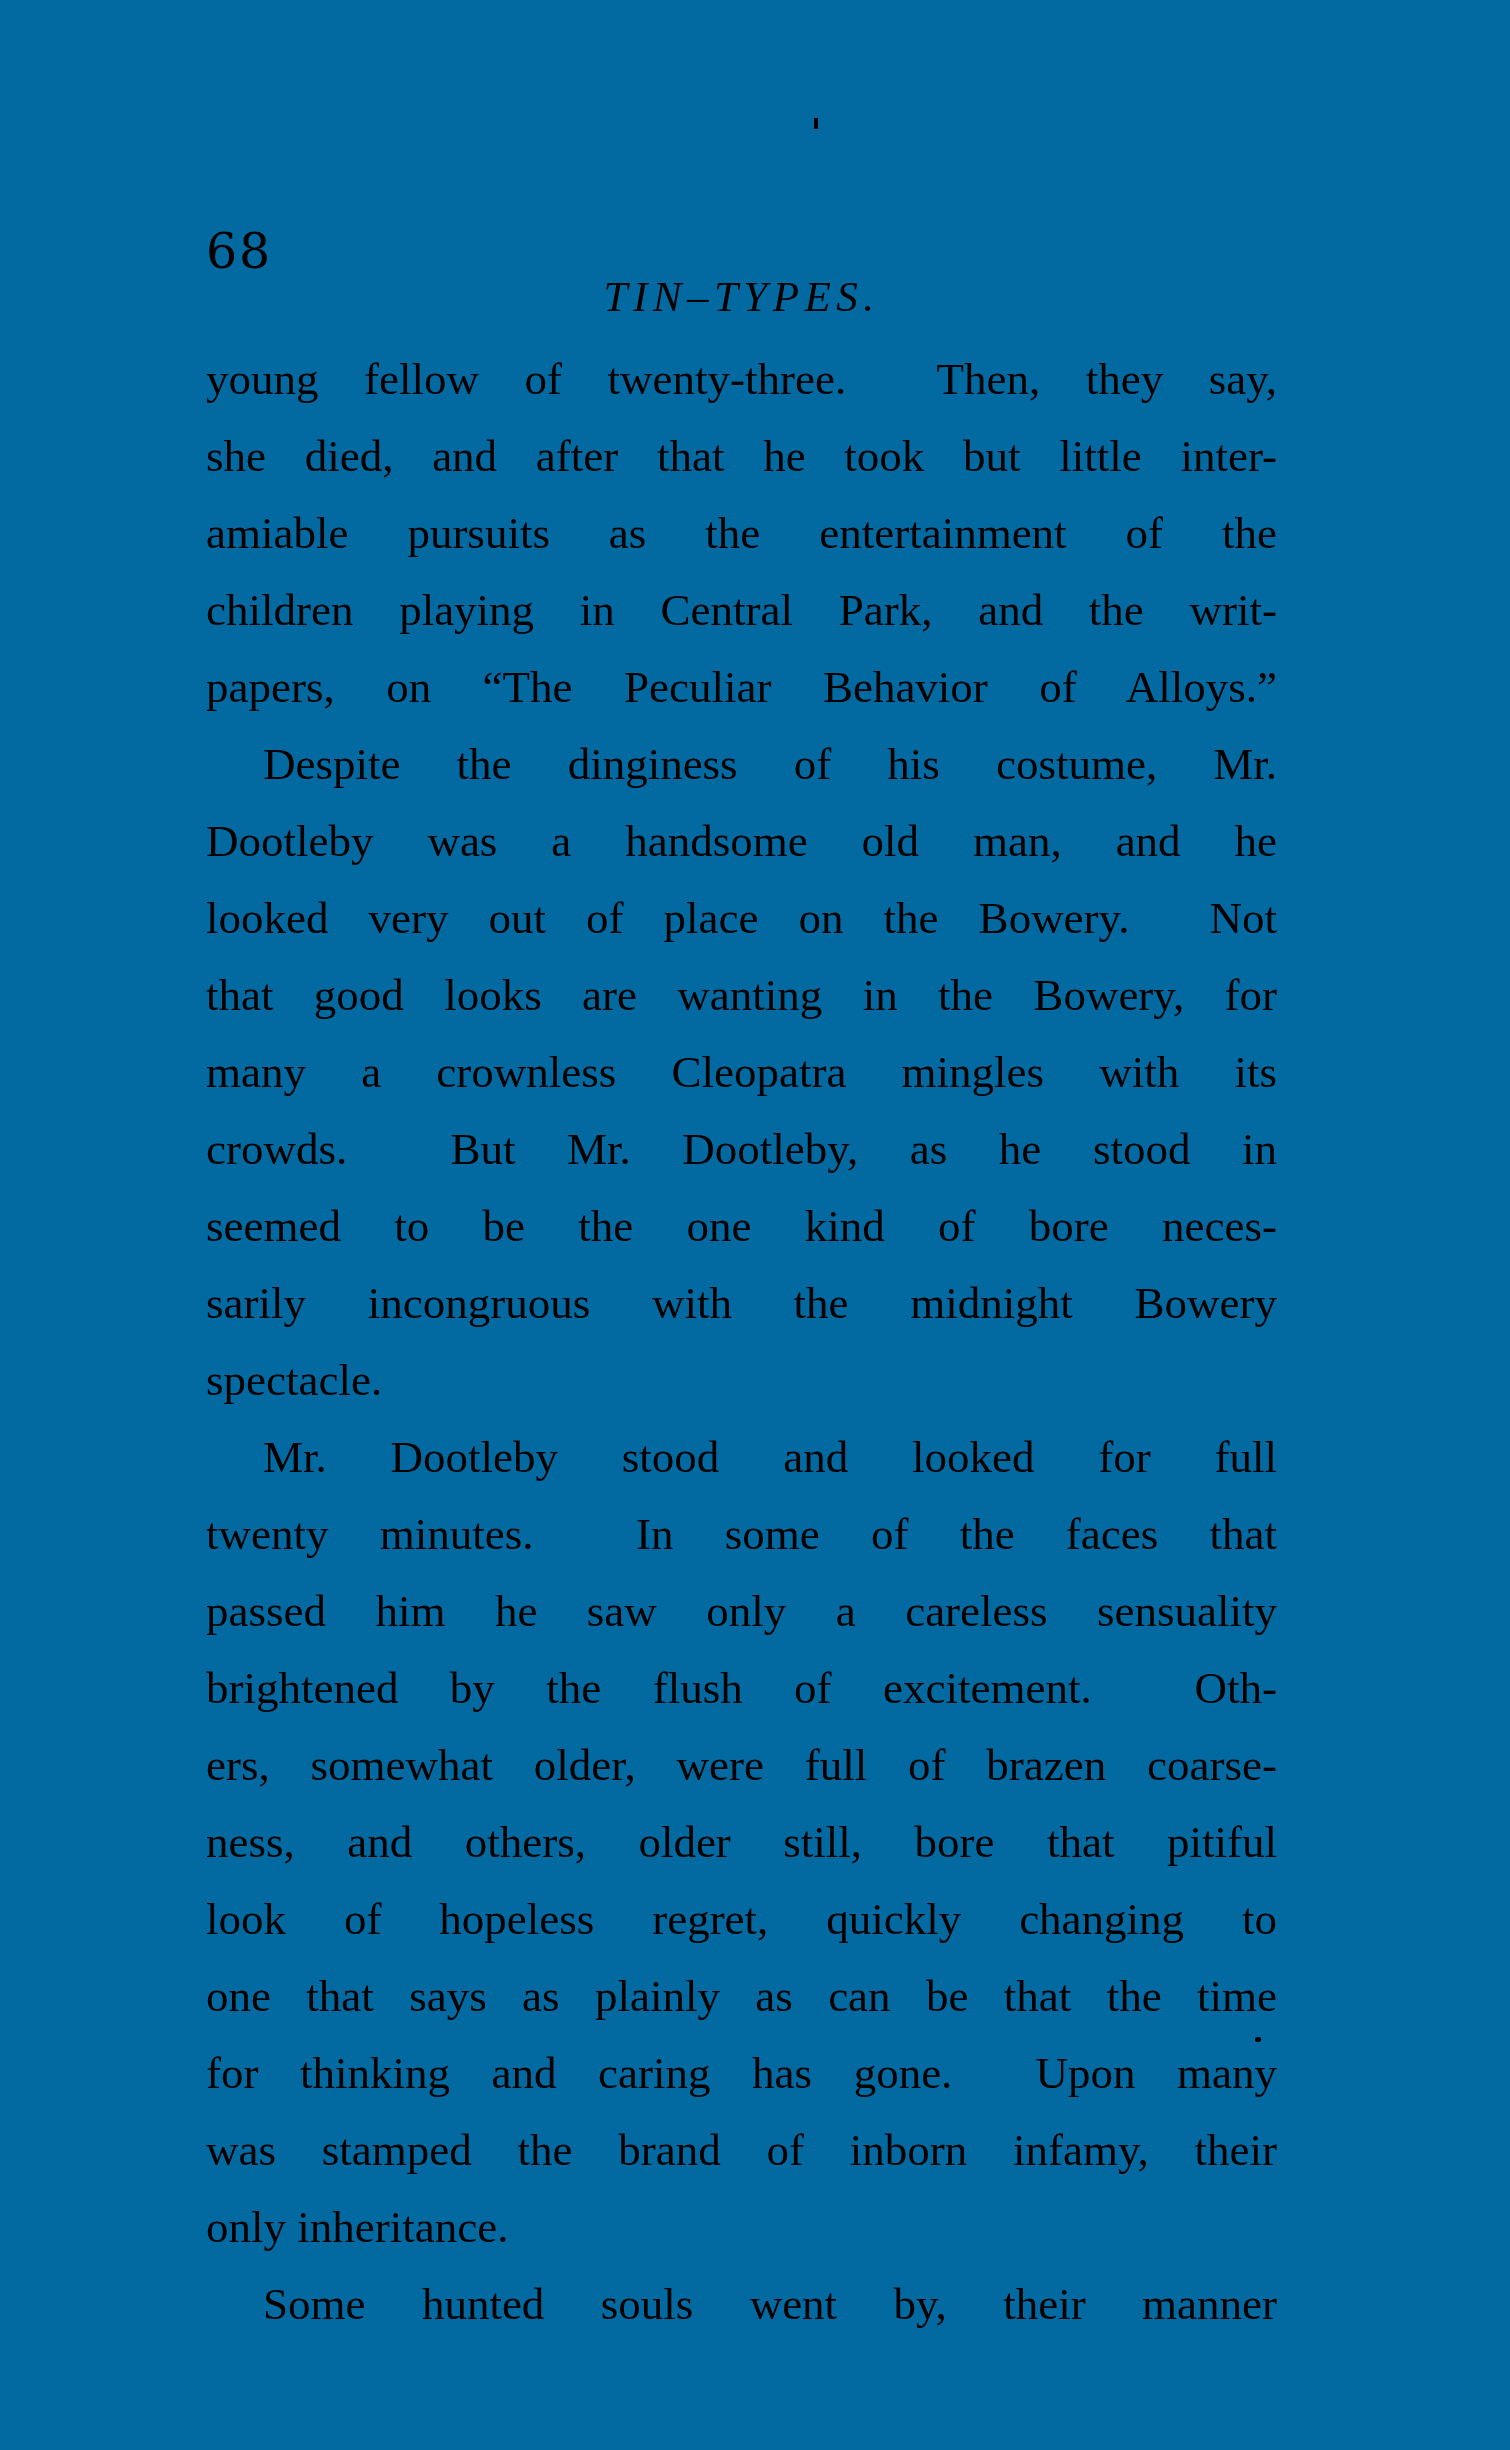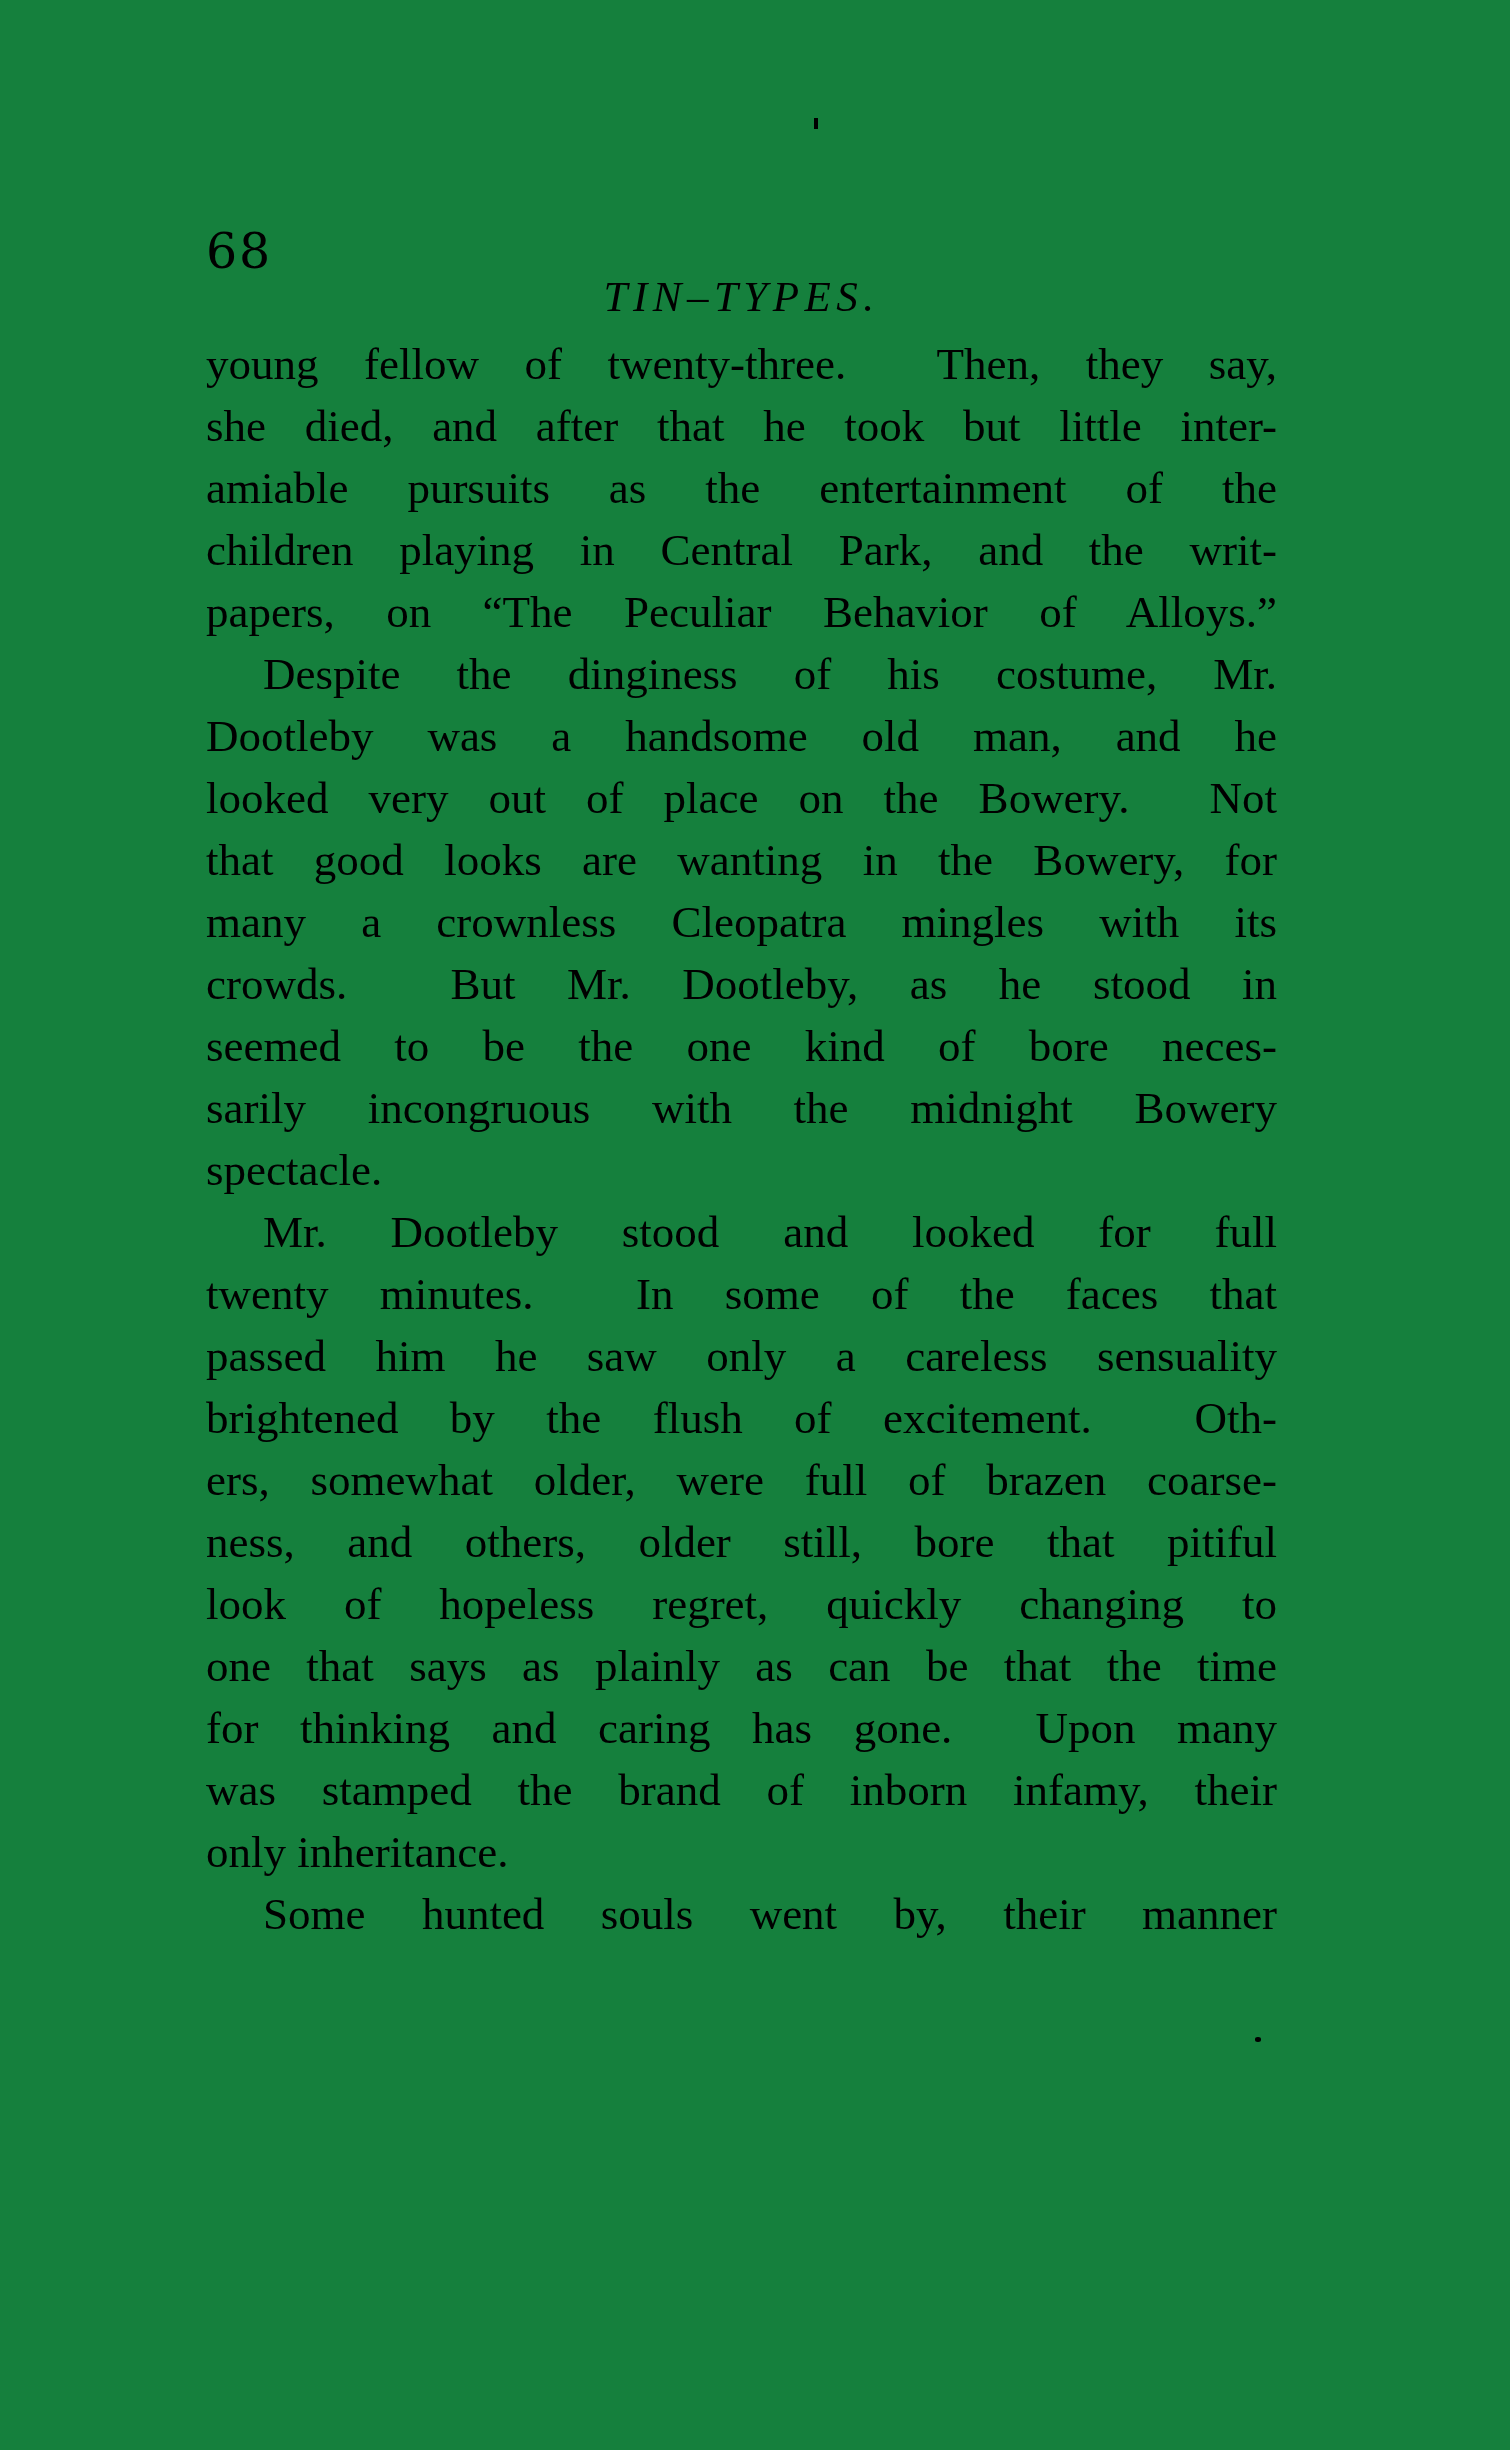--- a/index.html
+++ b/index.html
@@ -4,21 +4,21 @@
 <style>
   html, body {
     margin: 0;
     padding: 0;
     background: #ffffff;
   }
   .page {
     position: relative;
     width: 1510px;
     height: 2450px;
-    background: #15803d;
+    background: #0369a1;
     color: #000000;
     font-family: "Liberation Serif", "DejaVu Serif", serif;
     overflow: hidden;
   }
   .page-header {
     position: absolute;
     top: 225px;
     left: 206px;
     width: 1071px;
     height: 53px;
@@ -52,20 +52,21 @@
     width: 1071px;
     font-size: 45px;
     line-height: 62px;
     color: #000000;
   }
   .line {
     text-align: justify;
     text-align-last: justify;
     text-justify: inter-word;
     white-space: normal;
+    margin-top: 15px;
   }
   .line.no-just {
     text-align: left;
     text-align-last: left;
   }
   .line.indent {
     padding-left: 57px;
   }
   .speck {
     position: absolute;

